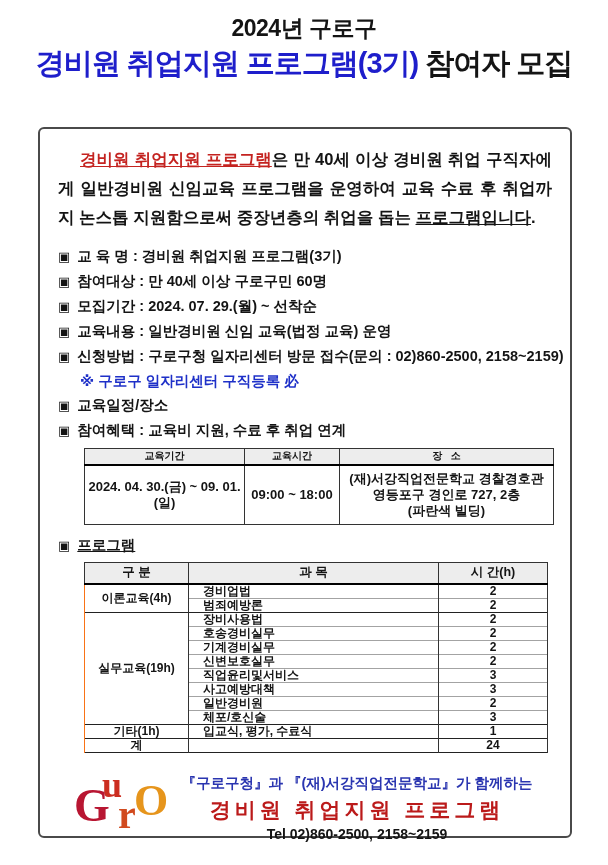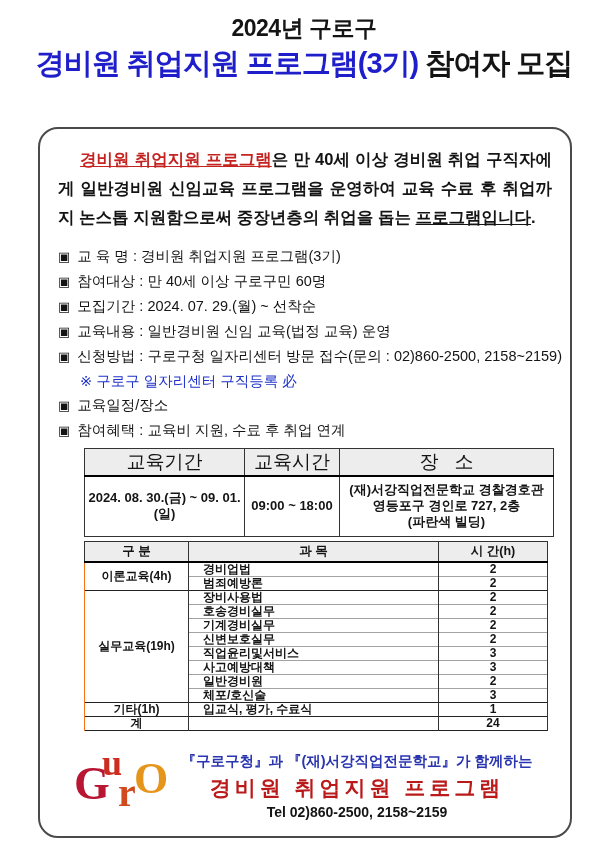--- a/index.html
+++ b/index.html
@@ -12,36 +12,36 @@
   html,body{width:608px; height:865px; background:#fff; overflow:hidden;
     font-family:"Liberation Sans","DejaVu Sans",sans-serif; color:var(--text-black);}
   .page{position:relative; width:608px; height:865px;}
 
   .title-block{padding-top:14px; text-align:center; line-height:1.25;}
   .title-line1{font-size:23px; font-weight:bold; letter-spacing:-0.5px;}
   .title-line2{font-size:29px; font-weight:bold; letter-spacing:-1px; margin-top:2px;}
   .title-line2 .hl{color:var(--title-blue);}
 
   .main-box{position:absolute; left:38px; top:127px; width:534px; height:711px;
-    border:2px solid #4a4a4a; border-radius:20px; padding:12px 18px; background:#fff;}
+    border:2px solid #4a4a4a; border-radius:6px; padding:12px 18px; background:#fff;}
 
   .intro{font-size:16.5px; font-weight:bold; line-height:29px; text-align:justify;
     text-indent:22px; margin-top:4px;}
   .intro .lead{color:var(--accent-red); text-decoration:underline;}
   .intro .tail{text-decoration:underline;}
 
-  .bullets{margin-top:12px; font-size:14.5px; font-weight:normal;}
+  .bullets{margin-top:12px; font-size:14.5px; font-weight:bold;}
   .bullet-line{line-height:24px; white-space:nowrap;}
   .bullet-glyph{font-size:13px; margin-right:7px;}
   .note-line{line-height:24px; color:var(--note-blue); padding-left:22px; white-space:nowrap;}
   .u{text-decoration:underline;}
 
   table{border-collapse:collapse; table-layout:fixed;}
   .sched{width:470px; margin:5px 0 2px 26px; border:1.5px solid #333;}
-  .sched th{height:26px; background:var(--table-header-bg); font-size:19px; font-weight:normal;
+  .sched th{height:16px; background:var(--table-header-bg); font-size:10px; font-weight:bold;
     border:1px solid #333; border-bottom:3px double #000;}
   .sched td{height:60px; font-size:13px; font-weight:bold; border:1px solid #333;
     text-align:center; vertical-align:middle; line-height:16px;}
   .sched thead th{border-bottom:2.5px solid #000;}
 
   .prog{width:464px; margin:4px 0 12px 26px; border:1px solid #333; border-bottom:1.5px solid #222;}
   .prog th{height:21px; background:var(--table-header-bg); font-size:12.5px; font-weight:bold;
     border:1px solid #333; border-bottom:2.5px solid #000;}
   .prog td{height:14px; font-size:12px; font-weight:bold; line-height:13px; padding:0 4px;
     border-top:1px solid #a3a3a3; border-left:1px solid #f97316; border-right:1px solid #333;}
@@ -96,31 +96,34 @@
         </colgroup>
         <thead>
           <tr>
             <th>교육기간</th>
             <th>교육시간</th>
             <th>장&nbsp;&nbsp;&nbsp;소</th>
           </tr>
         </thead>
         <tbody>
           <tr>
-            <td>2024. 08. 30.(금) ~ 09. 01.(일)</td>
+            <td>2024. 04. 30.(금) ~ 09. 01.(일)</td>
             <td>09:00 ~ 18:00</td>
             <td>
               <div>(재)서강직업전문학교 경찰경호관</div>
               <div>영등포구 경인로 727, 2층</div>
               <div>(파란색 빌딩)</div>
             </td>
           </tr>
         </tbody>
       </table>
 
+    <div class="bullets" style="margin-top:8px;">
+      <div class="bullet-line"><span class="bullet-glyph">▣</span><span class="u">프로그램</span></div>
+    </div>
 
     <table class="prog">
         <colgroup>
           <col style="width:104px">
           <col style="width:250px">
           <col>
         </colgroup>
         <thead>
           <tr>
             <th>구 분</th>

